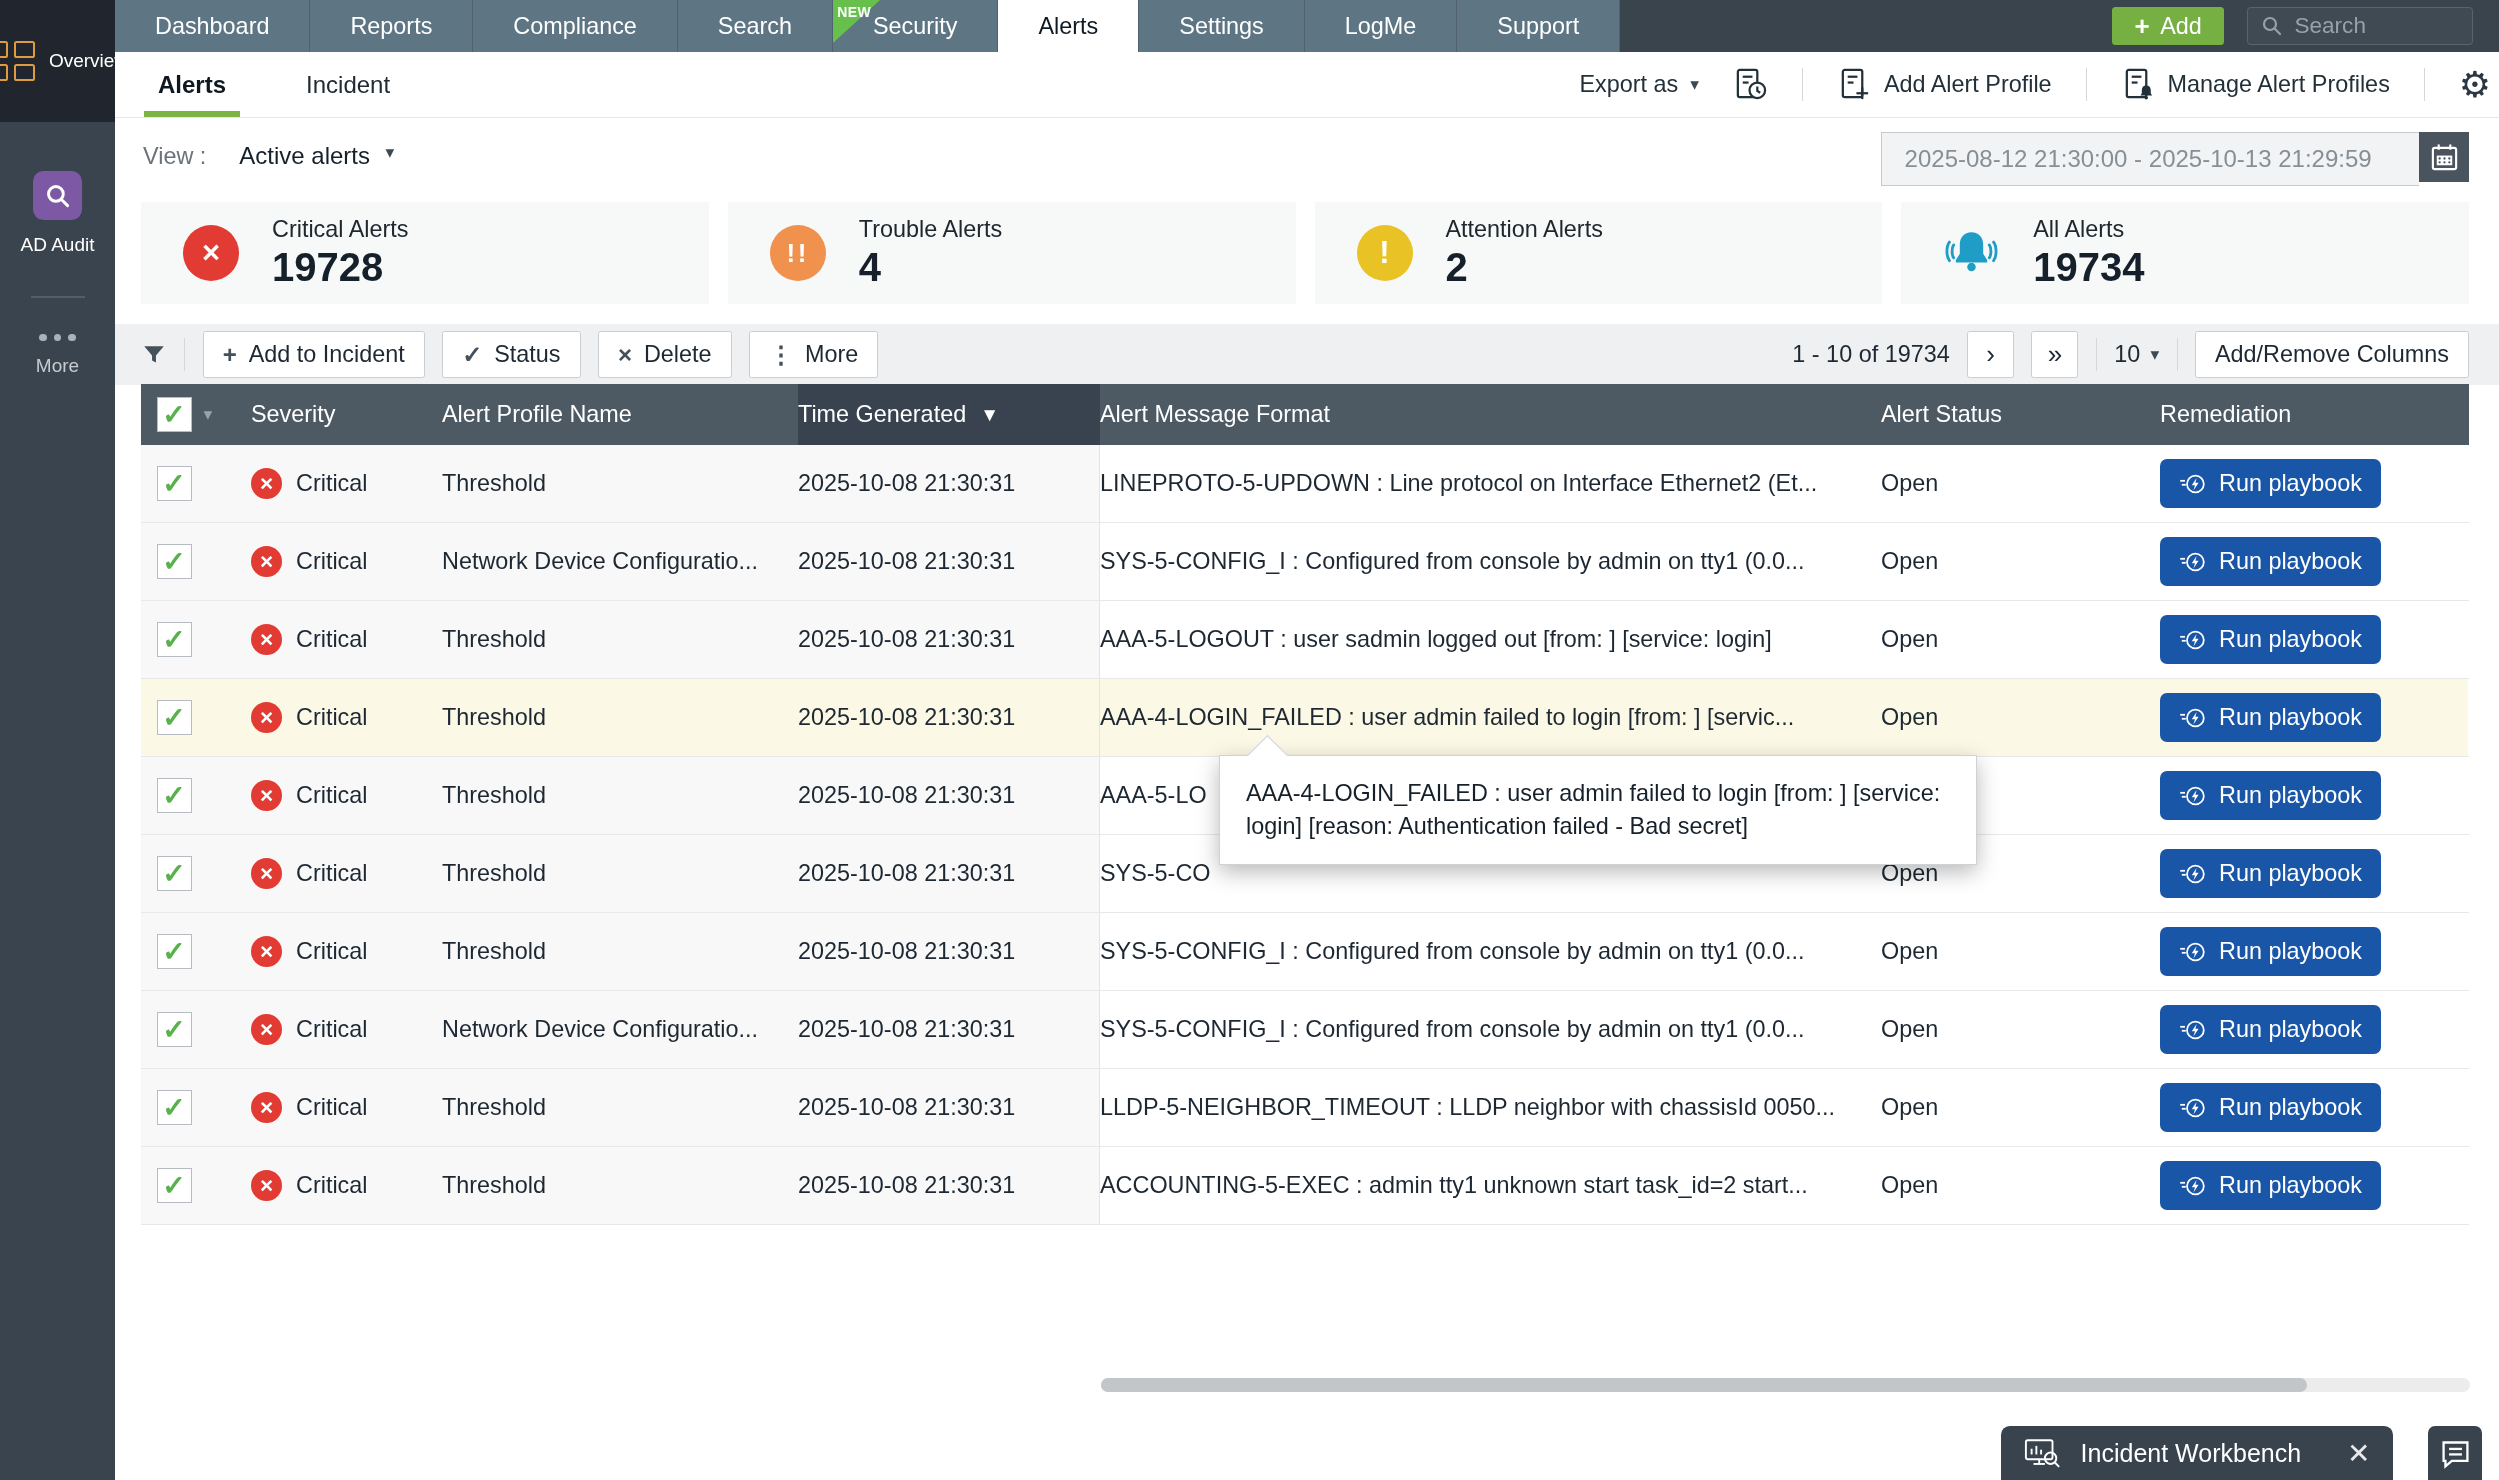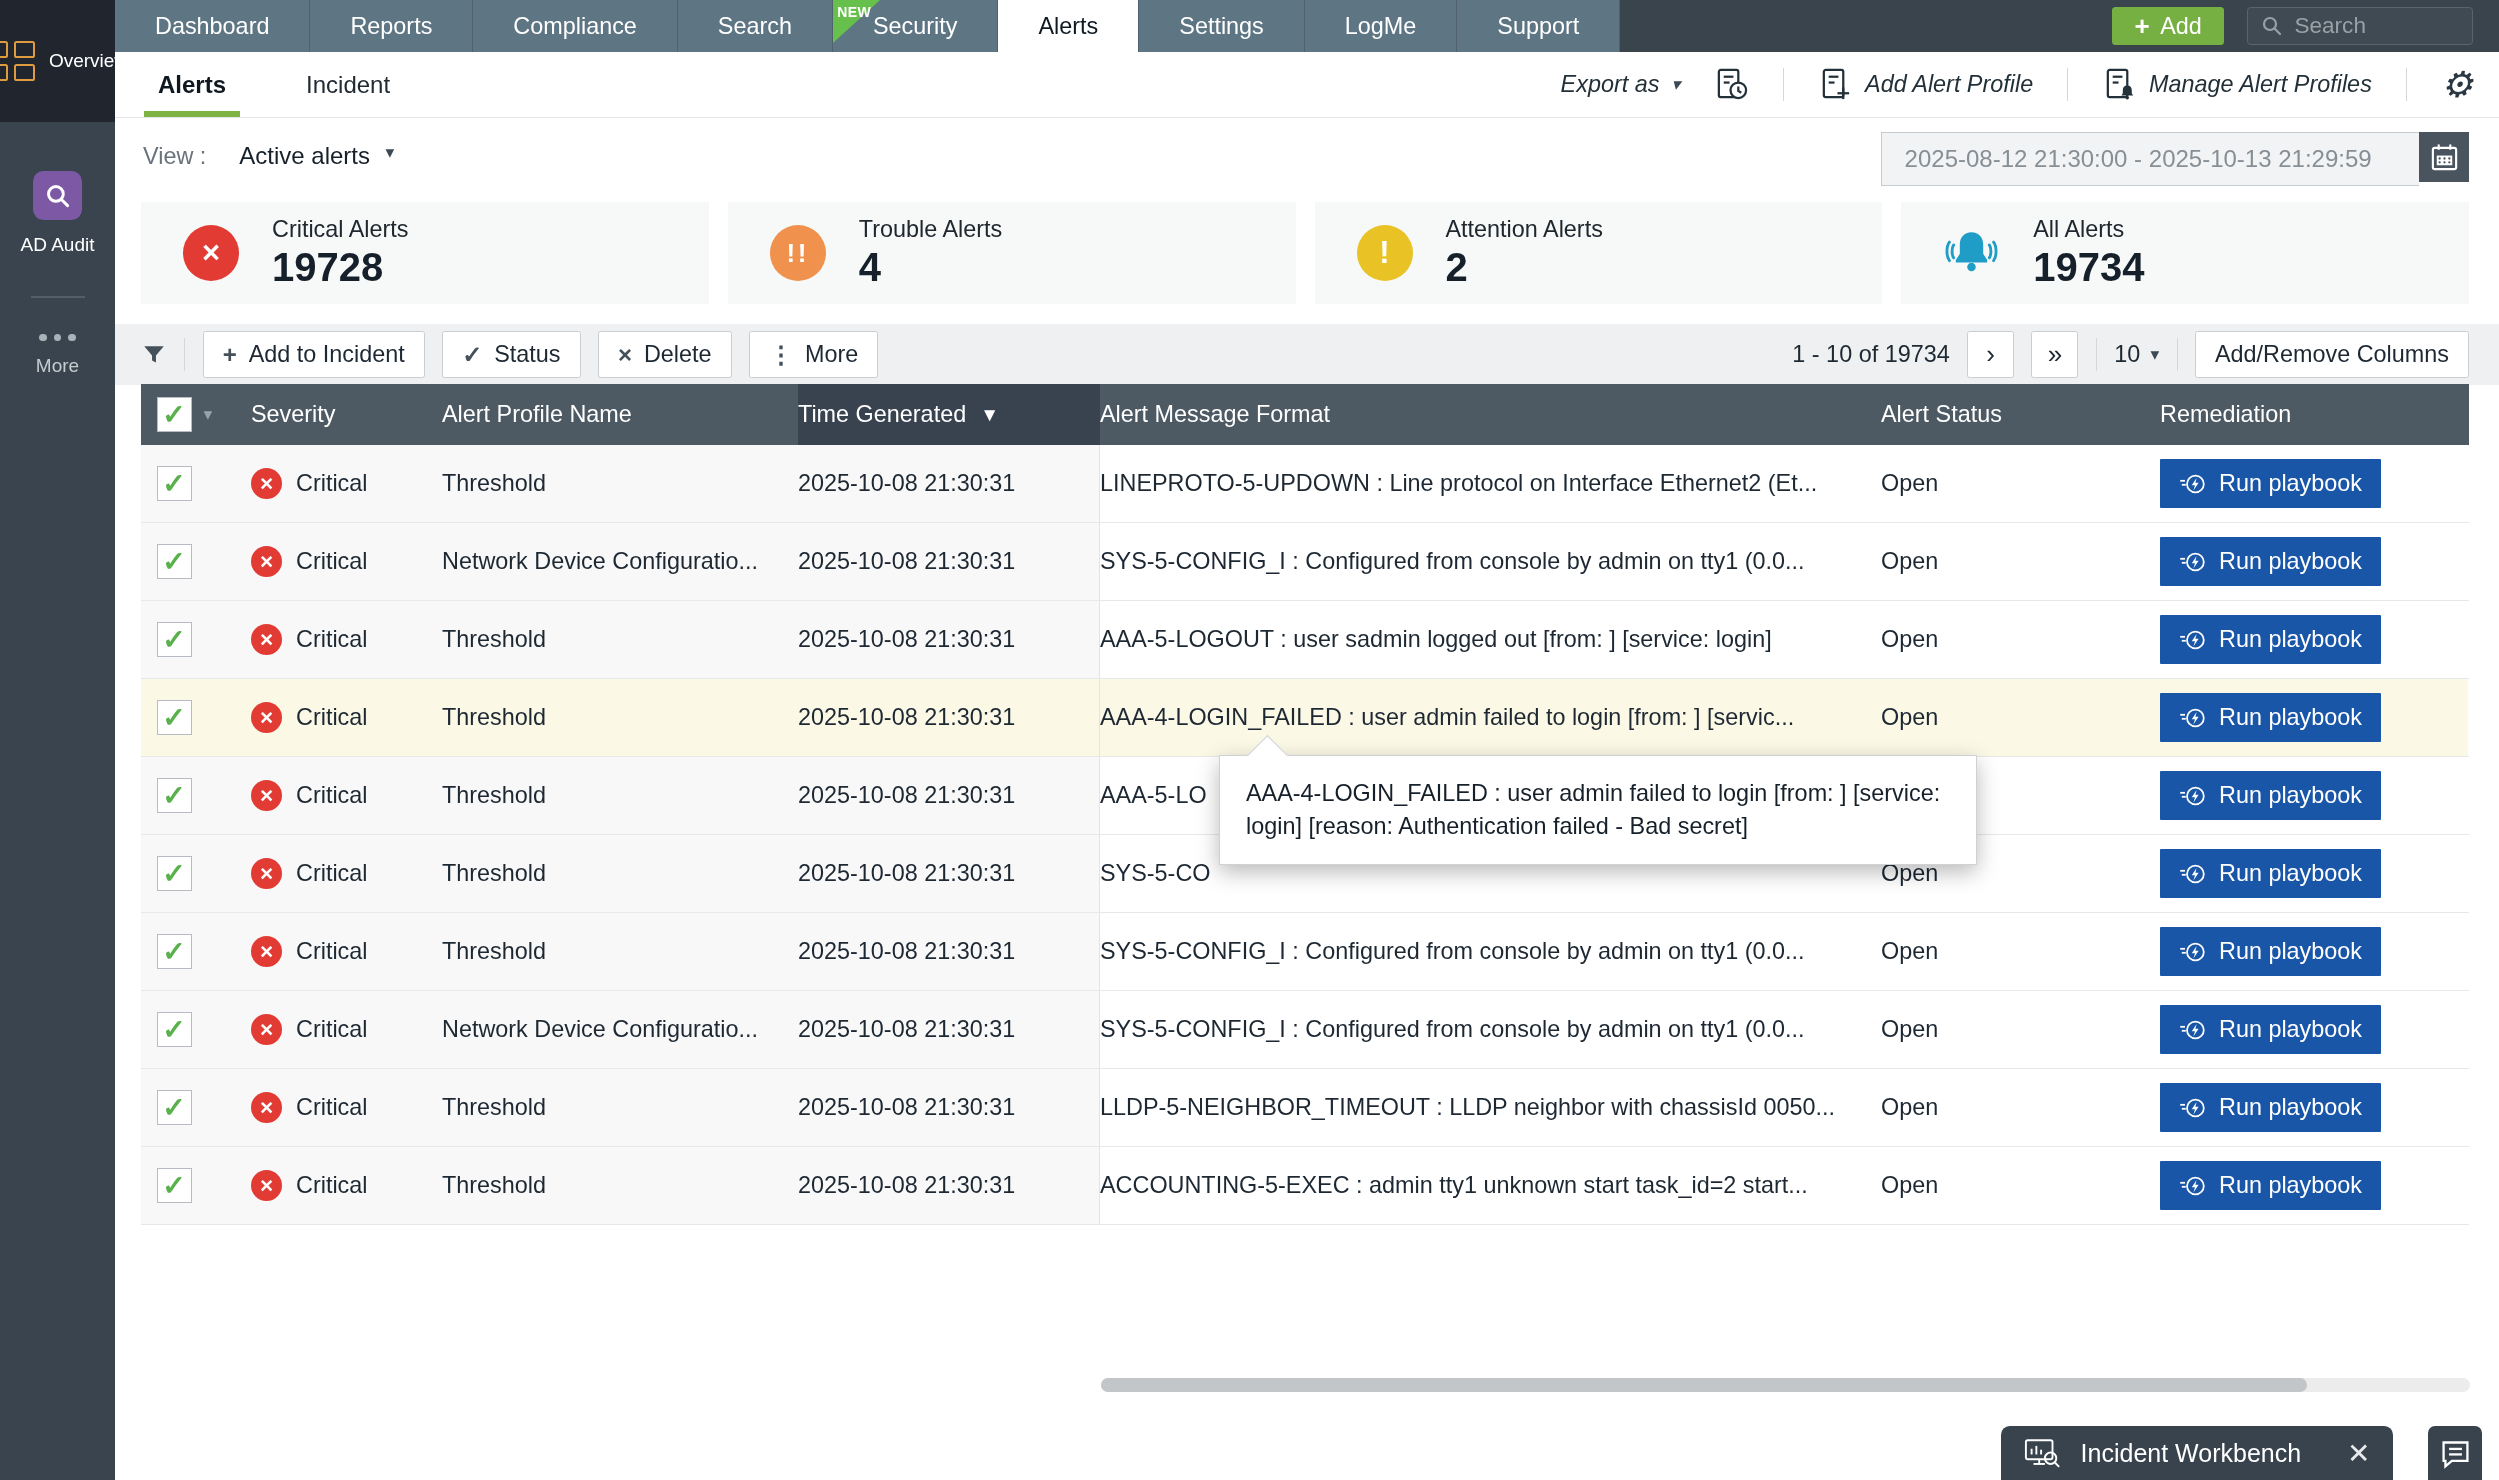--- a/index.html
+++ b/index.html
@@ -33,21 +33,21 @@
   .nav-search { width:226px; height:38px; background:#3f4a53; border:0.9px solid #5a646d; border-radius:3.5px; display:flex; align-items:center; gap:10.4px; padding:0 12px; }
   .nav-search input { flex:1; background:transparent; border:none; outline:none; color:#cfd4d8; font-size:22.6px; font-family:inherit; min-width:0; }
   .nav-search input::placeholder { color:#99a1a8; }
 
   
   .subnav { position:absolute; left:115px; top:52px; width:2384px; height:66px; background:#fff; border-bottom:0.9px solid #e4e6e8; display:flex; align-items:center; z-index:15; }
   .subnav-tabs { display:flex; height:100%; align-items:center; padding-left:43px; gap:80px; }
   .subnav-tab { position:relative; height:100%; display:flex; align-items:center; font-size:24px; color:#222b33; cursor:pointer; }
   .subnav-tab.active { font-weight:700; color:#0f1820; }
   .subnav-tab.active::after { content:""; position:absolute; left:-14px; right:-14px; bottom:0; height:6px; background:#7cb342; }
-  .subnav-actions { margin-left:auto; display:flex; align-items:center; gap:34px; padding-right:26px; font-size:23.4px; color:#223039;font-style:italic; }
+  .subnav-actions { margin-left:auto; display:flex; align-items:center; gap:34px; padding-right:8px; font-size:23.4px; color:#223039; }
   .action-item { display:flex; align-items:center; gap:12px; cursor:pointer; white-space:nowrap; }
   .vsep { width:0.9px; height:33px; background:#d5d8db; }
   .caret { font-size:17.4px; color:#3c4a55; }
   .gear { font-size:36px; color:#2b3742; line-height:1; cursor:pointer; }
 
   
   .filter-row { position:absolute; left:115px; top:118px; width:2384px; height:84px; background:#fff; }
   .view-group { position:absolute; left:28px; top:24px; display:flex; align-items:center; gap:33px; }
   .view-label { color:#6a737b; font-size:23.4px; }
   .view-select { display:flex; align-items:flex-start; gap:15.6px; font-size:24px; color:#16202a; cursor:pointer; }
@@ -88,21 +88,21 @@
   .sort-caret { font-size:19px; color:#fff; }
   .cb { width:35px; height:35px; background:#fff; border:1.7px solid #b6bcc1; display:flex; align-items:center; justify-content:center; color:#58b14b; font-size:28px; font-weight:700; cursor:pointer; flex:0 0 35px; }
   .hdr-caret { color:#9aa2a9; font-size:17.4px; cursor:pointer; }
   .tbody { display:flex; flex-direction:column; }
   .trow { display:flex; height:78px; border-bottom:0.9px solid #e6e8e9; background:#fff; align-items:center; }
   .trow .cell { display:flex; align-items:center; height:100%; font-size:23.4px; color:#1d2833; overflow:hidden; white-space:nowrap; }
   .trow .frozen { background:#f8f8f8; }
   .trow .time-cell { border-right:0.9px solid #e2e4e5; }
   .trow.highlighted .cell, .trow.highlighted .frozen { background:#fbf8e6; }
   .sev-dot { width:31px; height:31px; border-radius:50%; background:#e23b34; color:#fff; font-size:22.6px; font-weight:700; display:flex; align-items:center; justify-content:center; margin-right:14px; flex:0 0 31px; }
-  .playbook-btn { display:inline-flex; align-items:center; gap:12px; background:#1956a8; color:#fff; font-size:23.4px; height:49px; padding:0 19px; border-radius:1px; border:none; cursor:pointer; font-family:inherit; white-space:nowrap; }
+  .playbook-btn { display:inline-flex; align-items:center; gap:12px; background:#1956a8; color:#fff; font-size:23.4px; height:49px; padding:0 19px; border-radius:7px; border:none; cursor:pointer; font-family:inherit; white-space:nowrap; }
 
   
   .tooltip { position:absolute; left:1219px; top:755px; width:758px; background:#fff; border:0.9px solid #cfd2d4; box-shadow:0 7px 21px rgba(0,0,0,.28); padding:21px 26px; font-size:23.4px; line-height:33px; color:#16202a; word-break:break-all; z-index:40; }
   .tooltip::before { content:""; position:absolute; top:-14.8px; left:33px; width:28px; height:28px; background:#fff; border-left:0.9px solid #cfd2d4; border-top:0.9px solid #cfd2d4; transform:rotate(45deg); }
 
   
   .hscroll { position:absolute; left:1101px; top:1378px; width:1369px; height:14px; background:#ececec; border-radius:7px; z-index:10; }
   .hscroll-thumb { position:absolute; left:0; top:0; width:1206px; height:14px; background:#c3c6c8; border-radius:7px; cursor:pointer; }
 
   

